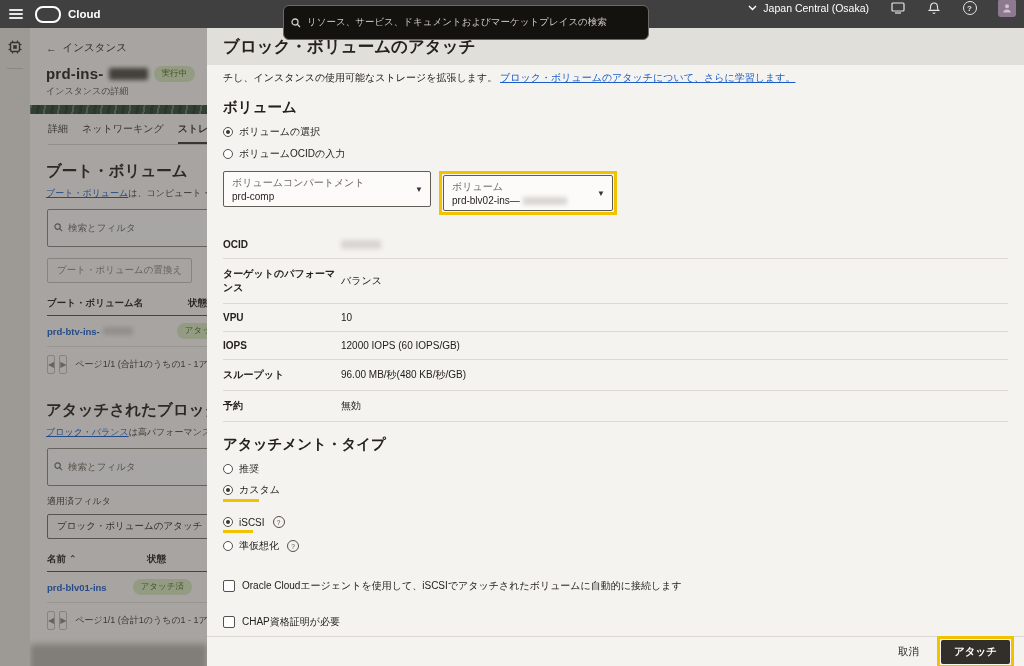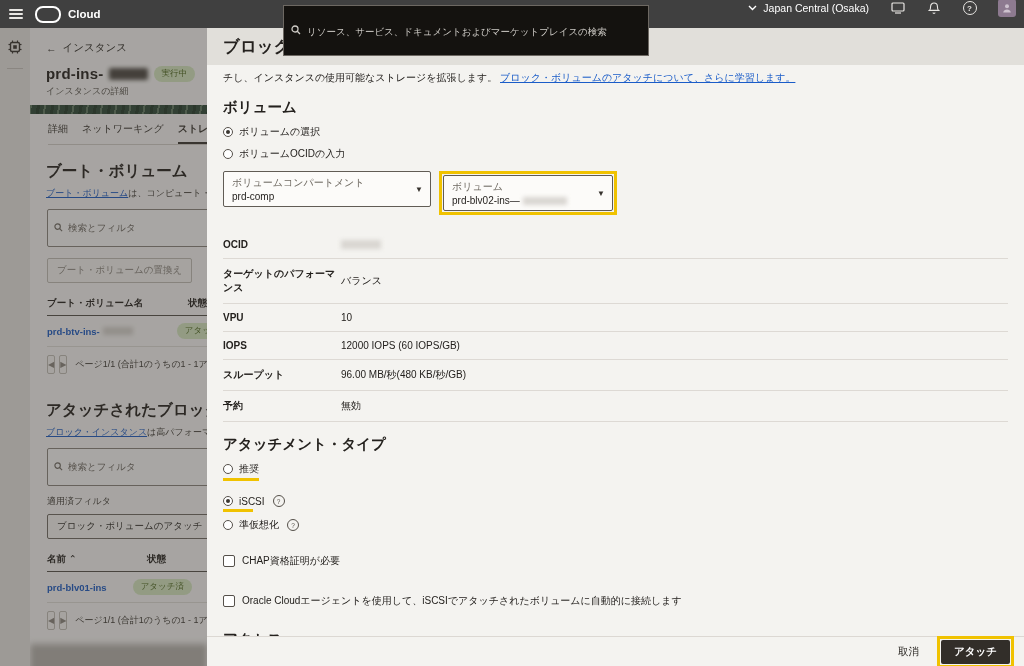--- a/index.html
+++ b/index.html
@@ -6,21 +6,21 @@
   body{width:1024px;height:666px;position:relative;overflow:hidden;background:#fff;
        font-family:"Liberation Sans","DejaVu Sans",sans-serif;color:#24211e;}
   
   .topbar{position:absolute;left:0;top:0;width:1024px;height:28px;background:#404040;
           display:flex;align-items:center;z-index:20;}
   .hamburger{width:14px;height:10px;margin-left:9px;display:flex;flex-direction:column;justify-content:space-between;cursor:pointer;}
   .hamburger span{display:block;height:2px;background:#e9e7e4;border-radius:1px;}
   .o-logo{width:22px;height:13px;border:2.5px solid #fff;border-radius:8px;margin-left:12px;}
   .brand{color:#fff;font-size:11.5px;font-weight:bold;margin-left:7px;}
   .tb-search{position:absolute;left:283px;top:5px;width:350px;height:17px;background:#14120f;
-             border:1px solid #6d6862;border-radius:0;display:flex;align-items:flex-end;padding:16px 7px;gap:6px;}
+             border:1px solid #6d6862;border-radius:6px;display:flex;align-items:center;padding:8px 7px;gap:6px;}
   .tb-search svg{flex:0 0 auto;}
   .tb-search .ph{color:#cfccc7;font-size:9.5px;white-space:nowrap;overflow:hidden;}
   .tb-right{position:absolute;right:8px;top:0;height:16px;display:flex;align-items:center;gap:21px;justify-content:flex-end;}
   .region{display:flex;align-items:center;gap:6px;color:#fff;font-size:10.5px;cursor:pointer;}
   .tb-icon{width:15px;height:15px;display:flex;align-items:center;justify-content:center;cursor:pointer;}
   .help-circ{width:12px;height:12px;border:1.2px solid #e9e7e4;border-radius:50%;color:#e9e7e4;
              font-size:8px;display:flex;align-items:center;justify-content:center;font-weight:bold;}
   .avatar{width:18px;height:18px;border-radius:3px;background:#8d7a90;display:flex;align-items:center;justify-content:center;}
   
   .rail{position:absolute;left:0;top:28px;width:30px;height:638px;background:#eceae6;border-right:1px solid #d8d5d0;z-index:1;}
@@ -202,21 +202,21 @@
     <span class="badge" style="margin-left:44px;">アタッチ済</span>
   </div>
   <div class="sb-pager">
     <div class="pg-btn">◀</div>
     <div class="pg-btn">▶</div>
     <span class="pg-txt">ページ1/1 (合計1のうちの1 - 1ア</span>
   </div>
 
   <div class="sb-h1" style="margin-top:26px;">アタッチされたブロック・ボリューム</div>
   <div class="sb-desc">
-    <a class="link">ブロック・インスタンス</a><span>は高パフォーマンスのネットワー</span>
+    <a class="link">ブロック・バランス</a><span>は高パフォーマンスのネットワー</span>
   </div>
   <div class="sb-search">
     <span>
       <svg width="9" height="9" viewBox="0 0 10 10">
           <circle cx="4" cy="4" r="3" fill="none" stroke="#716c65" stroke-width="1.3"></circle>
           <line x1="6.3" y1="6.3" x2="9" y2="9" stroke="#716c65" stroke-width="1.3"></line>
         </svg>
     </span>
     <span class="ph">検索とフィルタ</span>
   </div>
@@ -300,41 +300,45 @@
         <span class="detail-label">予約</span>
         <span>無効</span>
       </div>
     </div>
 
     <div class="h2">アタッチメント・タイプ</div>
     <div class="radio-row">
       <span class="radio"></span>
       <span>推奨</span>
     </div>
+    <div class="radio-row" style="margin-top:7px;">
+      <span class="radio checked"></span>
+      <span>カスタム</span>
+    </div>
     <div class="gold-line"></div>
 
     <div class="radio-row" style="margin-top:14px;">
       <span class="radio checked"></span>
       <span>iSCSI</span>
       <span class="help-icon"></span>
     </div>
     <div class="gold-line" style="width:30px;"></div>
     <div class="radio-row" style="margin-top:6px;">
       <span class="radio"></span>
       <span>準仮想化</span>
       <span class="help-icon"></span>
     </div>
 
+    <div class="cb-row" style="margin-top:26px;">
+      <span class="checkbox"></span>
+      <span>Oracle Cloudエージェントを使用して、iSCSIでアタッチされたボリュームに自動的に接続します</span>
+    </div>
     <div class="cb-row" style="margin-top:22px;">
       <span class="checkbox"></span>
       <span>CHAP資格証明が必要</span>
-    </div>
-    <div class="cb-row" style="margin-top:26px;">
-      <span class="checkbox"></span>
-      <span>Oracle Cloudエージェントを使用して、iSCSIでアタッチされたボリュームに自動的に接続します</span>
     </div>
 
     <div class="h2" style="margin-top:22px;">アクセス</div>
 
   </div>
 
   <div class="panel-footer">
     <span class="cancel-btn">取消</span>
     <span class="gold-box">
       <button class="attach-btn">アタッチ</button>

